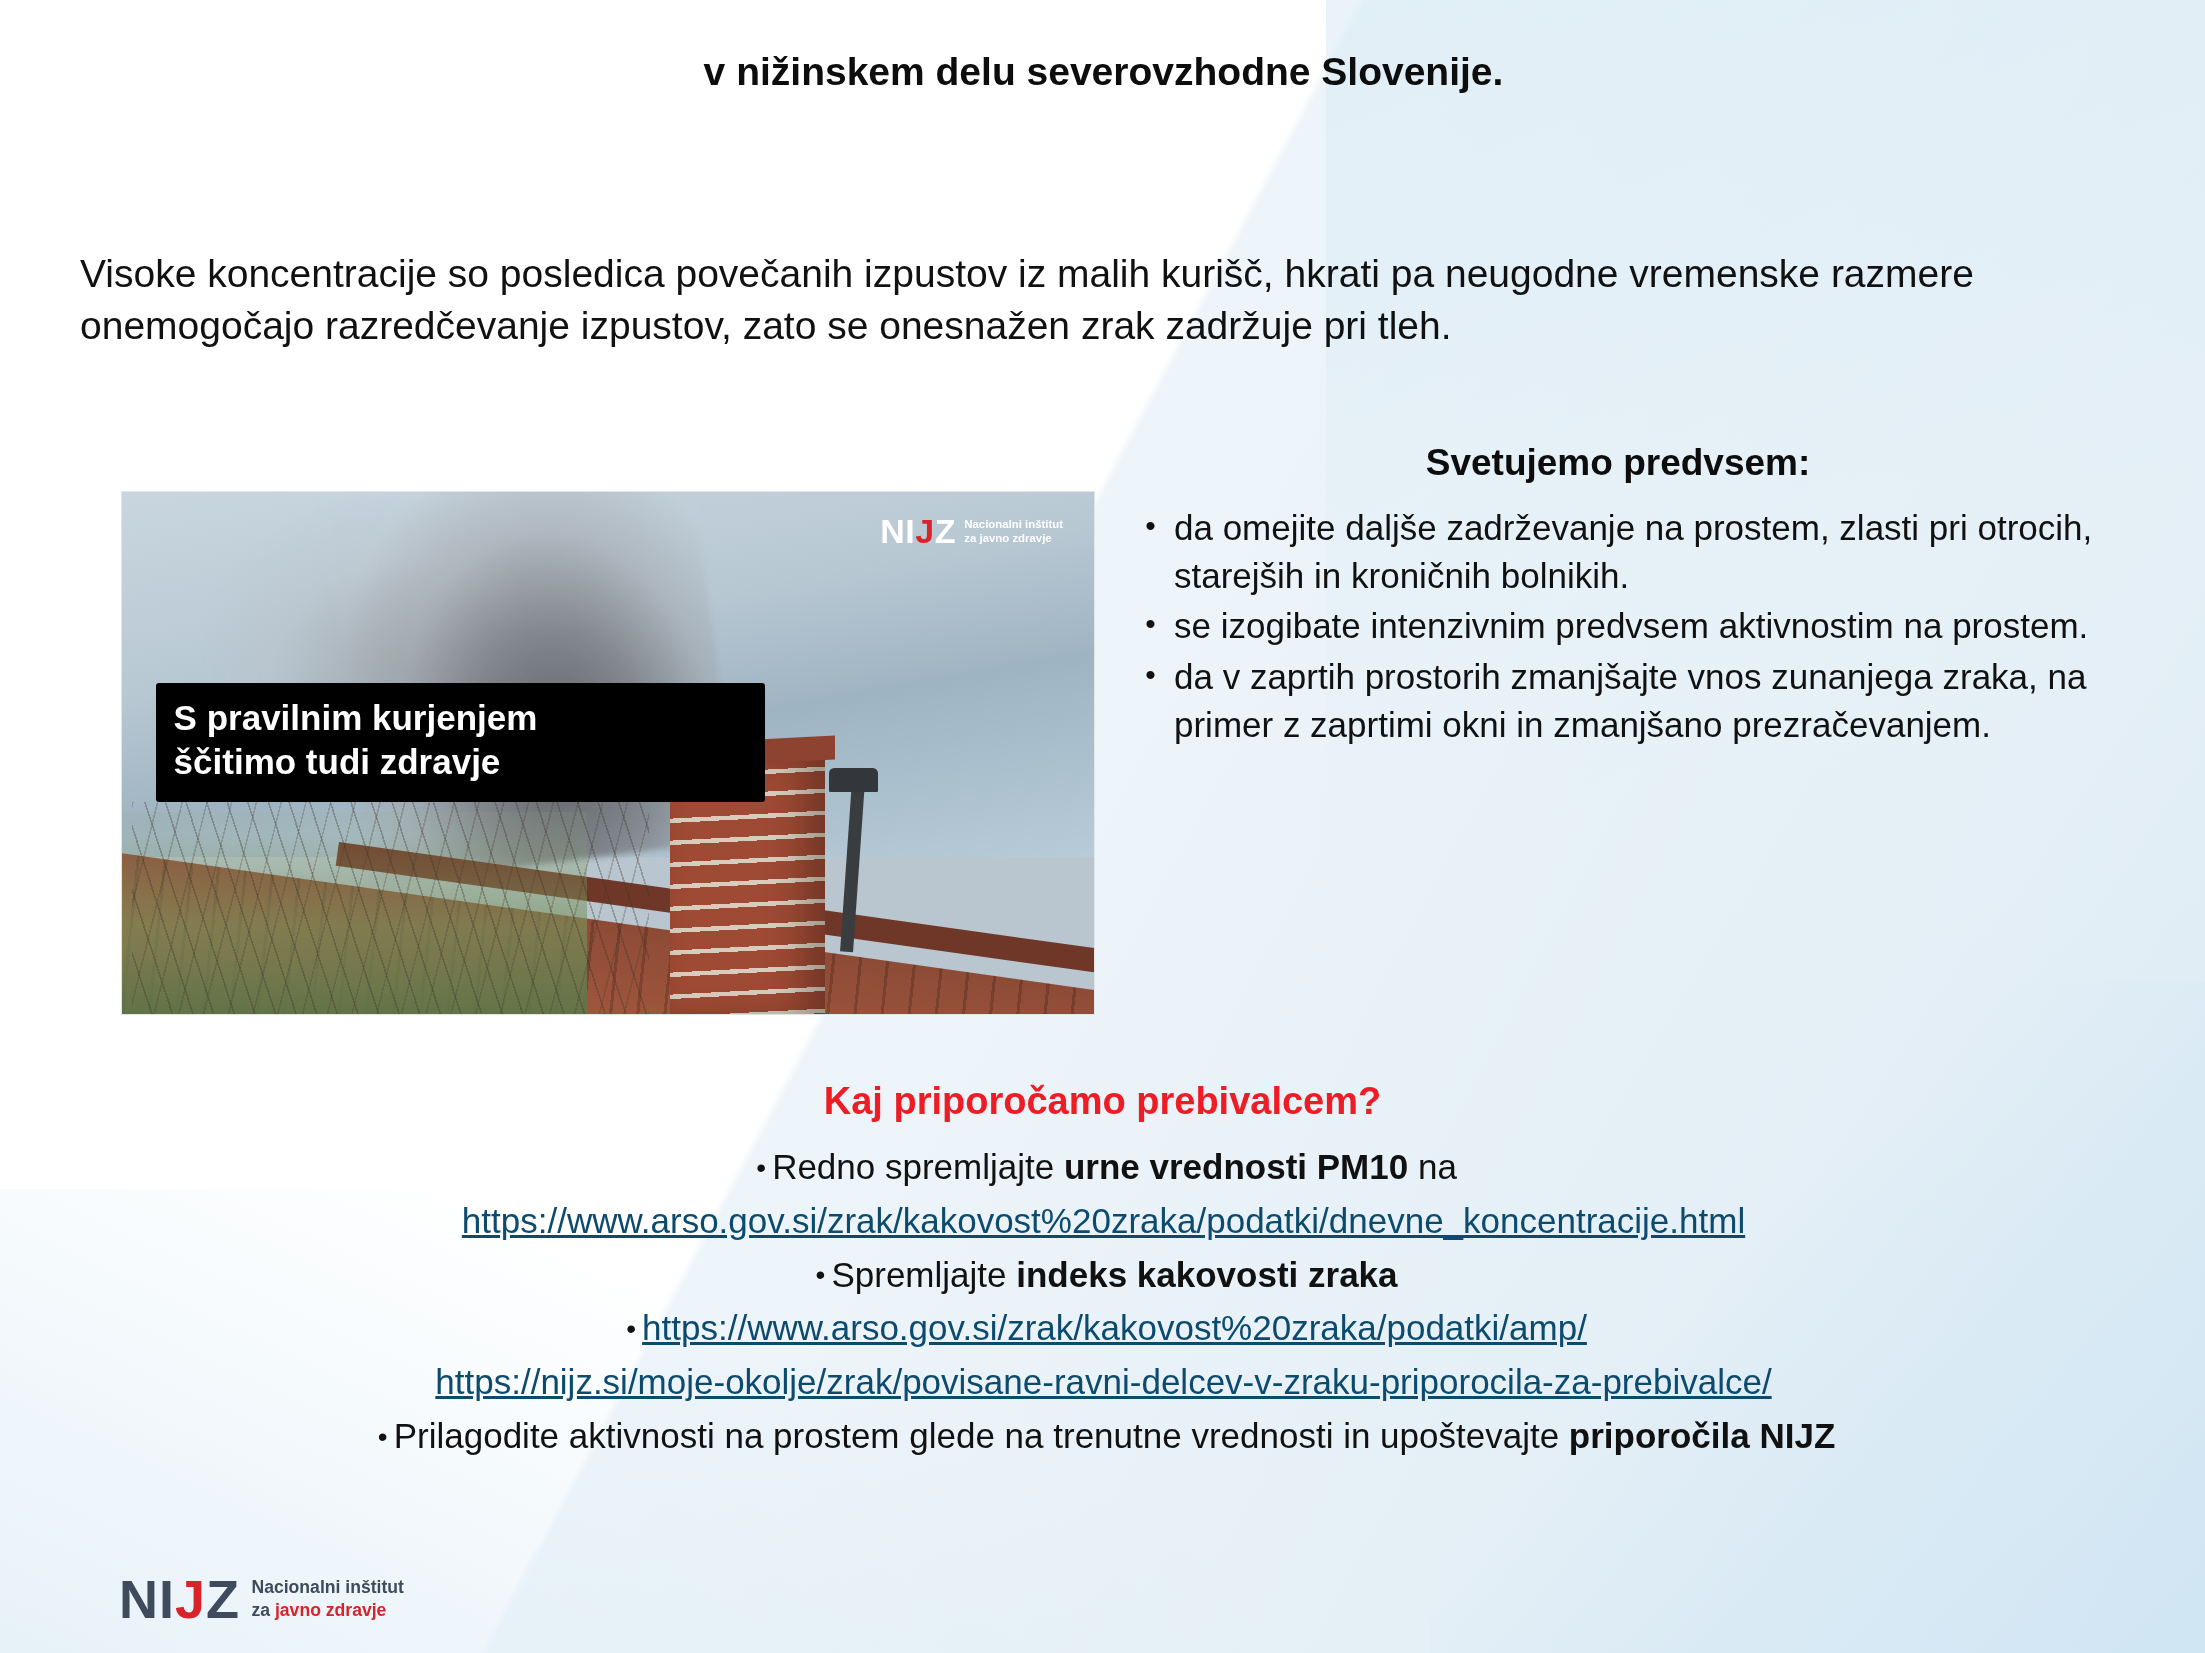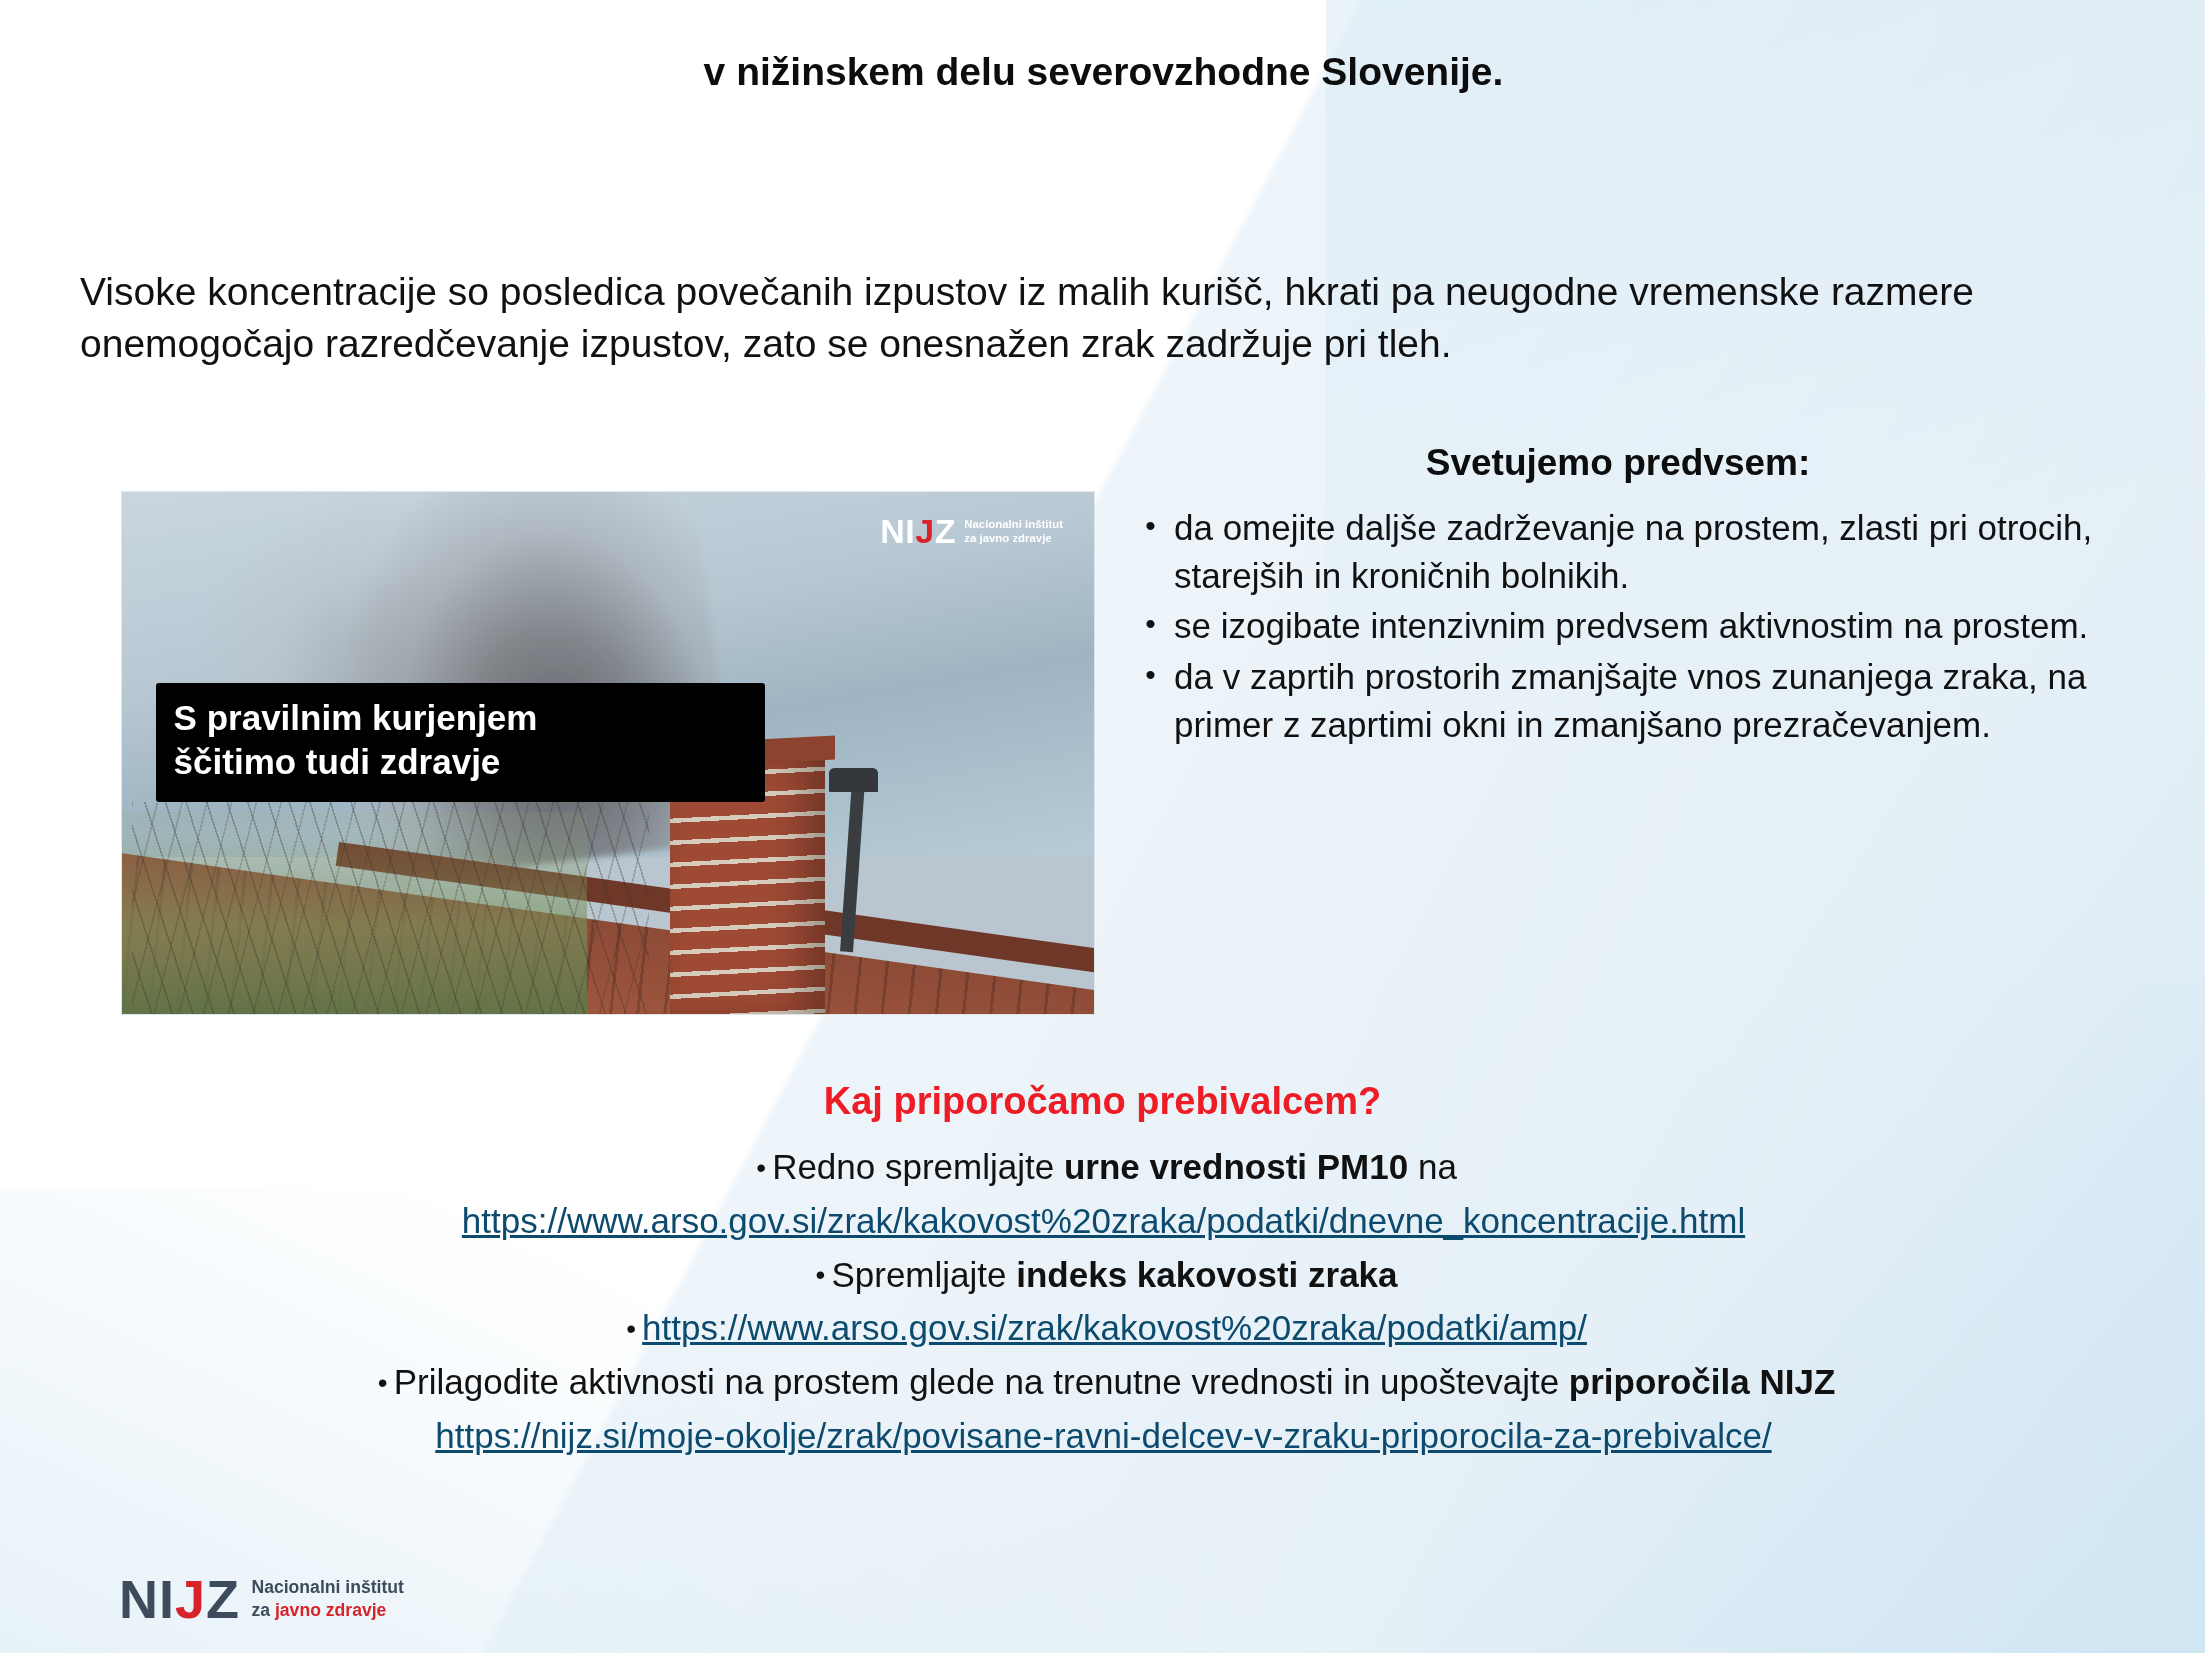--- a/index.html
+++ b/index.html
@@ -60,21 +60,21 @@
     font-size: 39px;
     font-weight: bold;
     color: #0d0d0d;
     line-height: 1.28;
   }
 
   
   .intro {
     position: absolute;
     left: 80px;
-    top: 266px;
+    top: 248px;
     width: 2041px;
     font-size: 39px;
     color: #111111;
     line-height: 1.33;
   }
 
   
   .photo-card {
     position: absolute;
     left: 121px;
@@ -389,24 +389,24 @@
     <div class="row">
       <a class="link" href="#">https://www.arso.gov.si/zrak/kakovost%20zraka/podatki/dnevne_koncentracije.html</a>
     </div>
     <div class="row">
       <span class="dot">•</span><span>Spremljajte </span><span class="b">indeks kakovosti zraka</span>
     </div>
     <div class="row">
       <span class="dot">•</span><a class="link" href="#">https://www.arso.gov.si/zrak/kakovost%20zraka/podatki/amp/</a>
     </div>
     <div class="row">
+      <a class="link" href="#">https://nijz.si/moje-okolje/zrak/povisane-ravni-delcev-v-zraku-priporocila-za-prebivalce/</a>
+    </div>
+    <div class="row">
       <span class="dot">•</span><span>Prilagodite aktivnosti na prostem glede na trenutne vrednosti in upoštevajte </span><span class="b">priporočila NIJZ</span>
-    </div>
-    <div class="row">
-      <a class="link" href="#">https://nijz.si/moje-okolje/zrak/povisane-ravni-delcev-v-zraku-priporocila-za-prebivalce/</a>
     </div>
   </div>
 
   <div class="footer-logo">
     <div class="word"><span>NI</span><span class="j">J</span><span>Z</span></div>
     <div class="sub">
       <div>Nacionalni inštitut</div>
       <div><span>za </span><span class="accent">javno zdravje</span></div>
     </div>
   </div>

